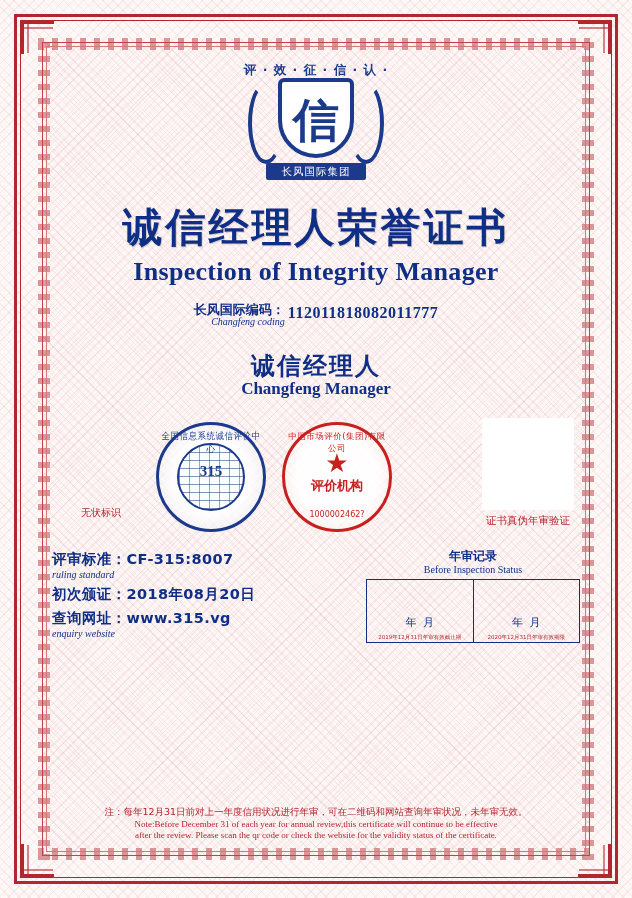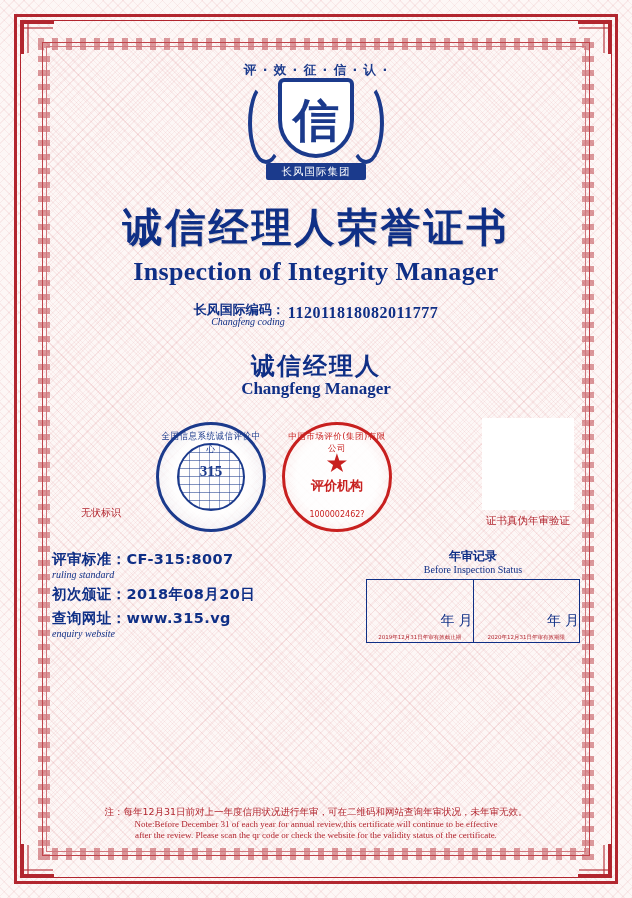--- a/index.html
+++ b/index.html
@@ -441,24 +441,24 @@
     height: 62px;
   }
   .annual-cell {
     flex: 1;
     position: relative;
   }
   .annual-cell + .annual-cell { border-left: 1px solid #0f2f86; }
   .annual-cell .ym {
     position: absolute;
     left: 0; right: 0; bottom: 12px;
-    text-align: right;
-    font-size: 14px;
-    color: #0f2f86;
-    font-family: Liberation Sans, sans-serif;
+    text-align: center;
+    font-size: 11px;
+    color: #0f2f86;
+    font-family: Liberation Mono, monospace;
   }
   .annual-cell .stamp {
     position: absolute;
     left: 0; right: 0; bottom: 1px;
     text-align: center;
     font-size: 5.5px;
     color: #b2262f;
     font-family: "DejaVu Sans", sans-serif;
     white-space: nowrap;
     overflow: hidden;

